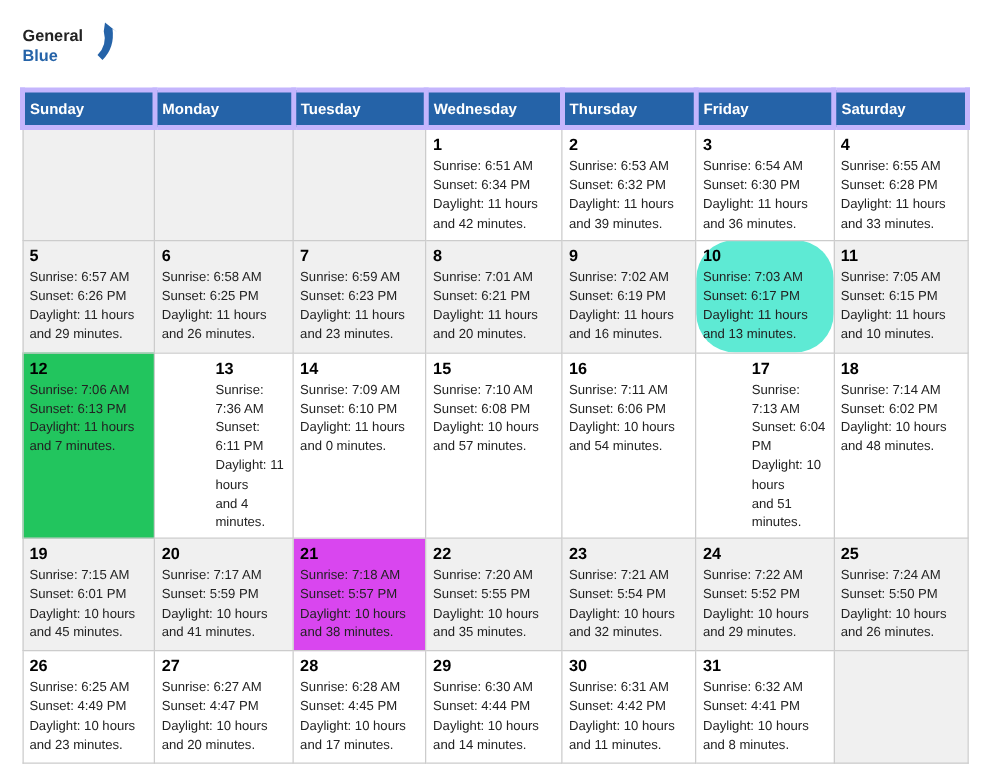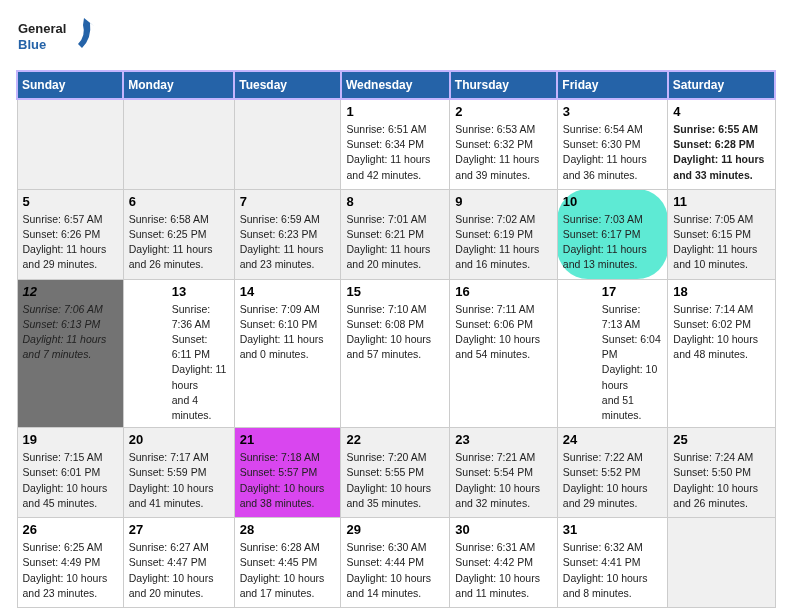--- a/index.html
+++ b/index.html
@@ -38,21 +38,21 @@
       border-collapse: collapse;
       font-size: 11px;
     }
     thead th {
       background-color: #2563a8;
       color: #fff;
       padding: 6px 4px;
       text-align: left;
       font-size: 12px;
       font-weight: bold;
-      border: 2px solid #c4b5fd;
+      border: 4px solid #c4b5fd;
     }
     tbody td {
       border: 1px solid #ccc;
       vertical-align: top;
       padding: 4px 5px;
       width: 113px;
       min-height: 80px;
       height: 90px;
     }
     .day-num {
@@ -127,21 +127,21 @@
         </td>
         <td style="background-color: rgb(255, 255, 255);">
           <span class="day-num">3</span>
           <div class="day-info" style="white-space: pre-line;">Sunrise: 6:54 AM
 Sunset: 6:30 PM
 Daylight: 11 hours
 and 36 minutes.</div>
         </td>
         <td style="background-color: rgb(255, 255, 255);">
           <span class="day-num">4</span>
-          <div class="day-info" style="white-space: pre-line; font-weight: bold;">Sunrise: 6:55 AM
+          <div class="day-info" style="white-space: pre-line;">Sunrise: 6:55 AM
 Sunset: 6:28 PM
 Daylight: 11 hours
 and 33 minutes.</div>
         </td>
       </tr>
       <tr>
         <td style="background-color: rgb(240, 240, 240);">
           <span class="day-num">5</span>
           <div class="day-info" style="white-space: pre-line;">Sunrise: 6:57 AM
 Sunset: 6:26 PM
@@ -185,21 +185,21 @@
         </td>
         <td style="background-color: rgb(240, 240, 240);">
           <span class="day-num">11</span>
           <div class="day-info" style="white-space: pre-line;">Sunrise: 7:05 AM
 Sunset: 6:15 PM
 Daylight: 11 hours
 and 10 minutes.</div>
         </td>
       </tr>
       <tr>
-        <td style="background-color: #737373; font-style: italic;">
+        <td style="background-color: #22c55e;">
           <span class="day-num">12</span>
           <div class="day-info" style="white-space: pre-line;">Sunrise: 7:06 AM
 Sunset: 6:13 PM
 Daylight: 11 hours
 and 7 minutes.</div>
         </td>
         <td style="background-color: rgb(255, 255, 255); padding-left: 48px;">
           <span class="day-num">13</span>
           <div class="day-info" style="white-space: pre-line;">Sunrise: 7:36 AM
 Sunset: 6:11 PM

